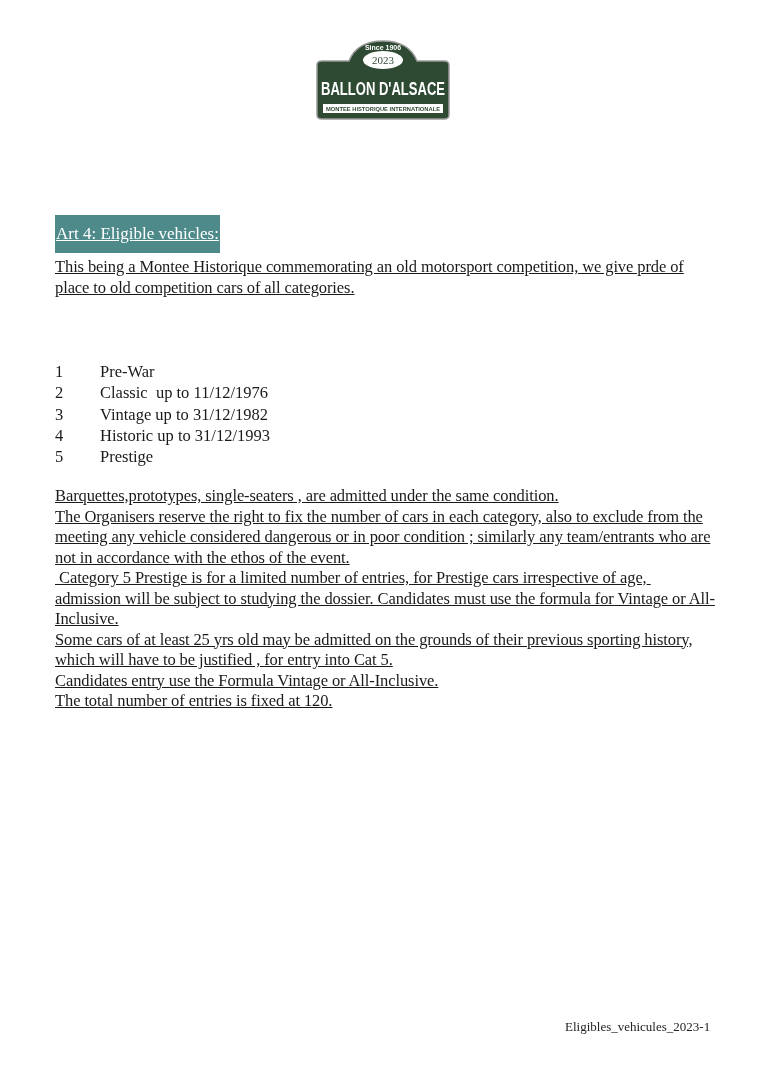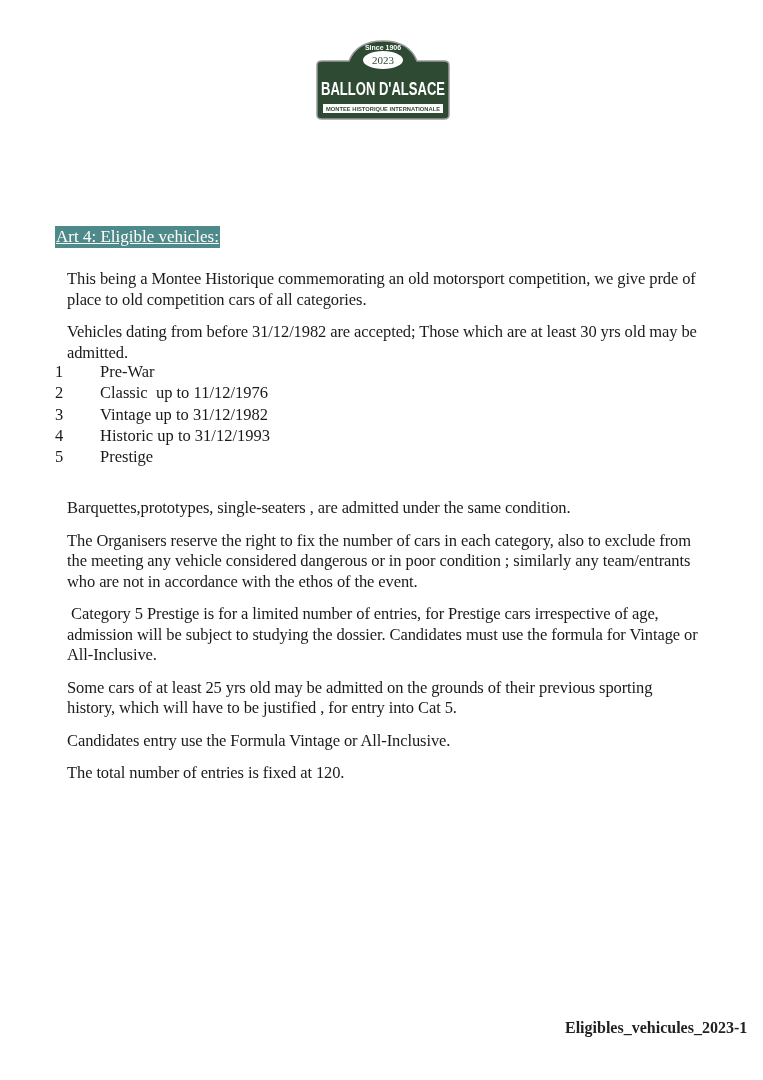--- a/index.html
+++ b/index.html
@@ -7,58 +7,57 @@
       width: 763px; height: 1080px; background: #ffffff;
       position: relative; overflow: hidden;
       font-family: "Liberation Serif", "DejaVu Serif", serif;
       color: #1a1a1a;
     }
     .logo {
       position: absolute; left: 313px; top: 39px; width: 140px; height: 82px;
     }
     .logo svg { display: block; }
     .heading {
-      position: absolute; left: 55px; top: 226px;
+      position: absolute; left: 55px; top: 215px;
       font-size: 17px; line-height: 22px;
       background: #4f8a8b; color: #ffffff; text-decoration: underline;
-      padding: 0 1px;
+      padding: 8px 1px;
     }
     .para {
       position: absolute; left: 55px; width: 660px;
       font-size: 16.5px; line-height: 20.5px; letter-spacing: -0.1px;
     }
     .list { position: absolute; left: 55px; top: 361px; font-size: 16.5px; line-height: 21.3px; }
     .list-row { display: flex; }
     .list-num { width: 45px; }
     .footer {
       position: absolute; left: 565px; top: 1019px;
-      font-size: 16px; color: #222; font-weight: bold;
+      font-size: 13px; color: #222;
     }
-    p { margin: 12px; }
+    p { margin: 0; text-decoration: underline; }
   </style>
 </head>
 <body>
 
 <div class="logo">
   <svg width="140" height="82" viewBox="0 0 140 82">
     <path d="M4 26 Q4 22 9 22 L36 22 Q44 2 70 2 Q96 2 104 22 L131 22 Q136 22 136 26 L136 76 Q136 80 131 80 L9 80 Q4 80 4 76 Z" fill="#2e4a33" stroke="#9a9a9a" stroke-width="1.5"></path>
     <ellipse cx="70" cy="21" rx="20" ry="9" fill="#ffffff"></ellipse>
     <text x="70" y="11" text-anchor="middle" font-family="Liberation Sans, sans-serif" font-size="7" font-weight="bold" fill="#ffffff">Since 1906</text>
     <text x="70" y="25" text-anchor="middle" font-family="Liberation Serif, serif" font-size="11" fill="#2e4a33">2023</text>
     <text x="70" y="56" text-anchor="middle" font-family="Liberation Sans, sans-serif" font-size="19" font-weight="bold" fill="#ffffff" textLength="124" lengthAdjust="spacingAndGlyphs">BALLON D'ALSACE</text>
     <rect x="10" y="65" width="120" height="9" fill="#ffffff"></rect>
     <text x="70" y="72" text-anchor="middle" font-family="Liberation Sans, sans-serif" font-size="5.5" font-weight="bold" fill="#2e4a33" textLength="114" lengthAdjust="spacingAndGlyphs">MONTEE HISTORIQUE INTERNATIONALE</text>
   </svg>
 </div>
 
 <div class="heading">Art 4: Eligible vehicles:</div>
 
 <div class="para" style="top:257px">
   <p>This being a Montee Historique commemorating an old motorsport competition, we give prde of place to old competition cars of all categories.</p>
-  <p>Vehicles dating from before 31/12/1982 are accepted; Those which are at least 30 yrs old may be admitted.</p>
 </div>
 
 <div class="list">
   <div class="list-row">
       <span class="list-num">1</span>
       <span style="white-space:pre">Pre-War</span>
     </div>
   <div class="list-row">
       <span class="list-num">2</span>
       <span style="white-space:pre">Classic  up to 11/12/1976</span>

